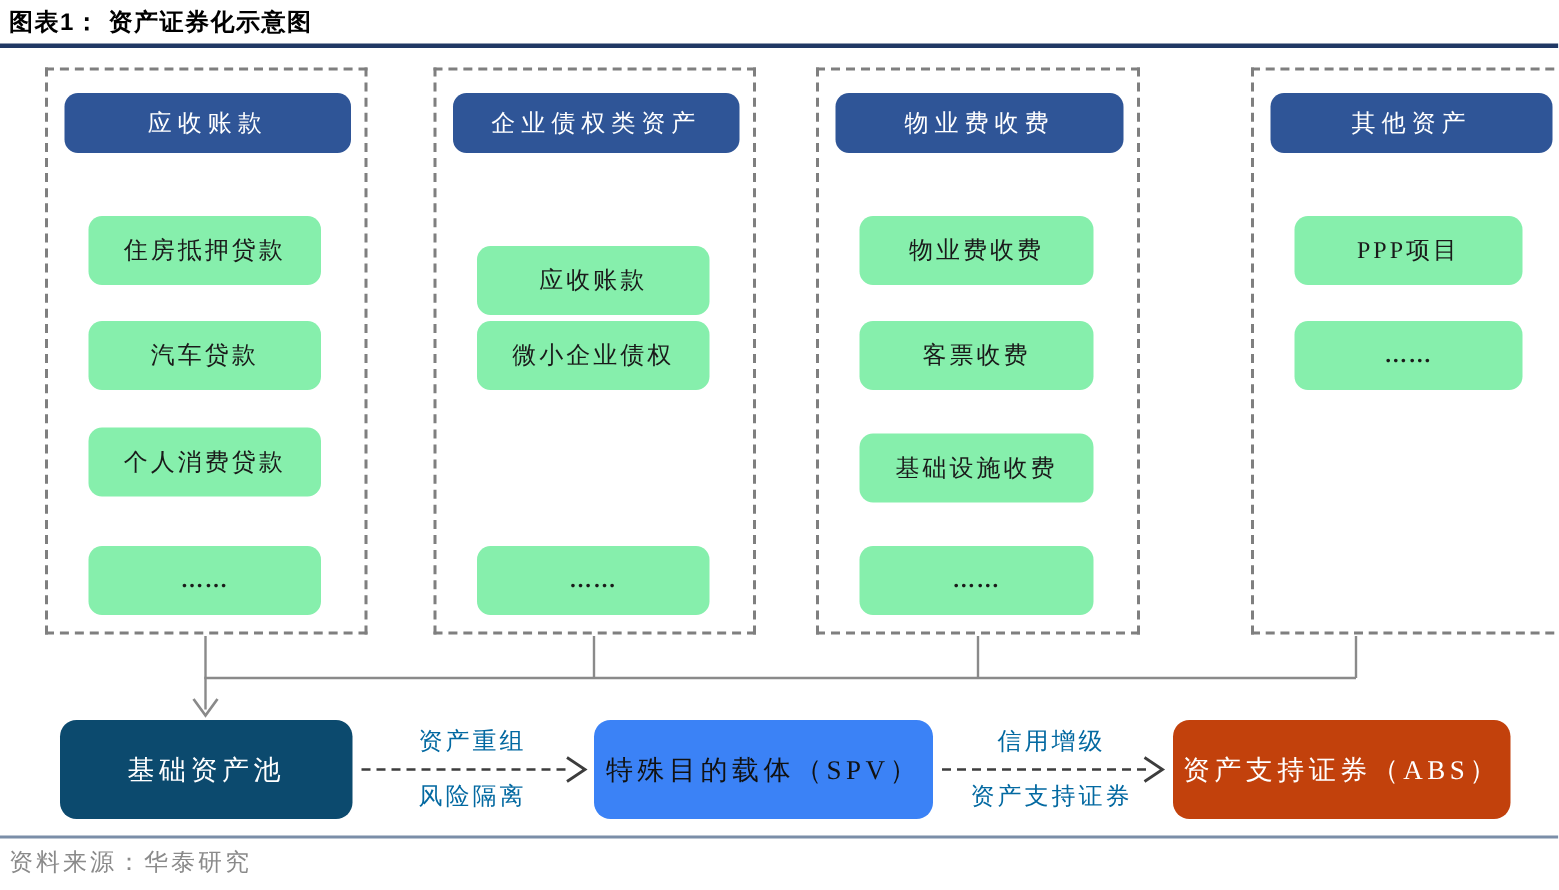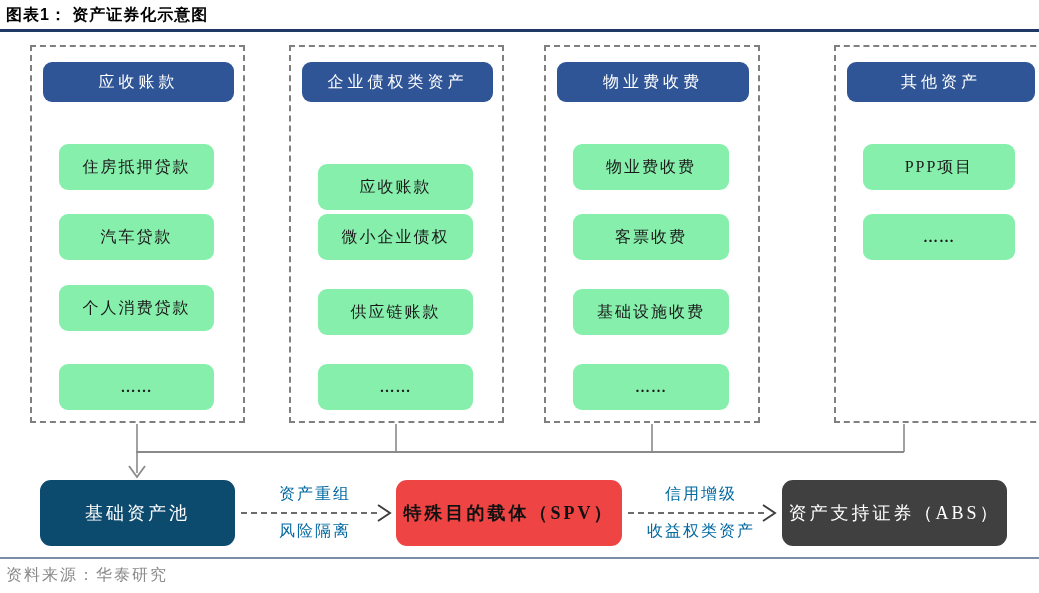--- a/index.html
+++ b/index.html
@@ -22,22 +22,22 @@
   .item.dots{font-weight:bold;letter-spacing:1px;font-size:15px;}
 
   
   .wires{position:absolute;left:0;top:0;pointer-events:none;}
 
   
   .flow-box{position:absolute;top:480px;height:66px;border-radius:11px;display:flex;
             align-items:center;justify-content:center;font-size:18px;letter-spacing:3px;
             font-family:"Liberation Serif",serif;box-sizing:border-box;}
   .pool{left:40px;width:195px;background:#0c4a6e;color:#fff;}
-  .spv{left:396px;width:226px;background:#ef4444;color:#111;font-weight:bold;}
-  .abs{left:782px;width:225px;background:#404040;color:#fff;}
+  .spv{left:396px;width:226px;background:#3b82f6;color:#111;}
+  .abs{left:782px;width:225px;background:#c2410c;color:#fff;}
 
   .arrow-label{position:absolute;width:150px;text-align:center;font-size:16px;color:#0369a1;
                letter-spacing:2px;font-family:"Liberation Serif",serif;font-weight:500;}
   .lbl-a1t{left:240px;top:484px;}
   .lbl-a1b{left:240px;top:521px;}
   .lbl-a2t{left:626px;top:484px;}
   .lbl-a2b{left:626px;top:521px;}
 
   
   .footer-rule{position:absolute;left:0;top:557px;width:1039px;height:2px;background:#7B8EA8;}
@@ -57,21 +57,20 @@
     <div class="item" style="top:97px;">住房抵押贷款</div>
     <div class="item" style="top:167px;">汽车贷款</div>
     <div class="item" style="top:238px;">个人消费贷款</div>
     <div class="item dots" style="top:317px;">……</div>
   </div>
 
   <div class="col" style="left:289px;width:215px;">
     <div class="col-header">企业债权类资产</div>
     <div class="item" style="top:97px;margin-top:20px;">应收账款</div>
     <div class="item" style="top:167px;">微小企业债权</div>
-    <div class="item" style="top:242px;">供应链账款</div>
     <div class="item dots" style="top:317px;">……</div>
   </div>
 
   <div class="col" style="left:544px;width:216px;">
     <div class="col-header">物业费收费</div>
     <div class="item" style="top:97px;">物业费收费</div>
     <div class="item" style="top:167px;">客票收费</div>
     <div class="item" style="top:242px;">基础设施收费</div>
     <div class="item dots" style="top:317px;">……</div>
   </div>
@@ -99,20 +98,20 @@
   </svg>
 
   <div class="flow-box pool">基础资产池</div>
 
   <div class="arrow-label lbl-a1t">资产重组</div>
   <div class="arrow-label lbl-a1b">风险隔离</div>
 
   <div class="flow-box spv">特殊目的载体（SPV）</div>
 
   <div class="arrow-label lbl-a2t">信用增级</div>
-  <div class="arrow-label lbl-a2b">收益权类资产</div>
+  <div class="arrow-label lbl-a2b">资产支持证券</div>
 
   <div class="flow-box abs">资产支持证券（ABS）</div>
 
   <div class="footer-rule"></div>
   <div class="source">资料来源：华泰研究</div>
 
 </div>
 
 </body></html>

